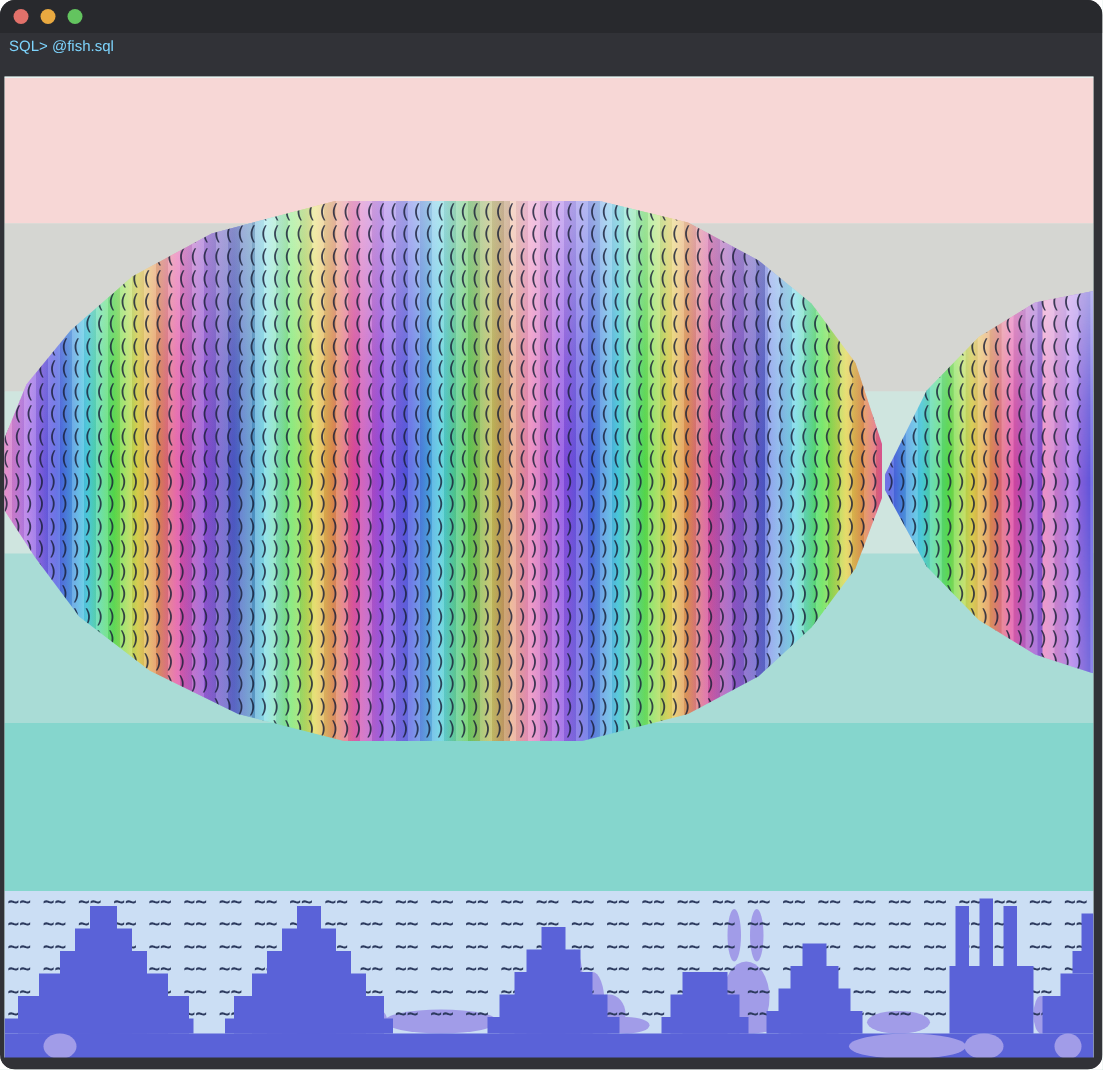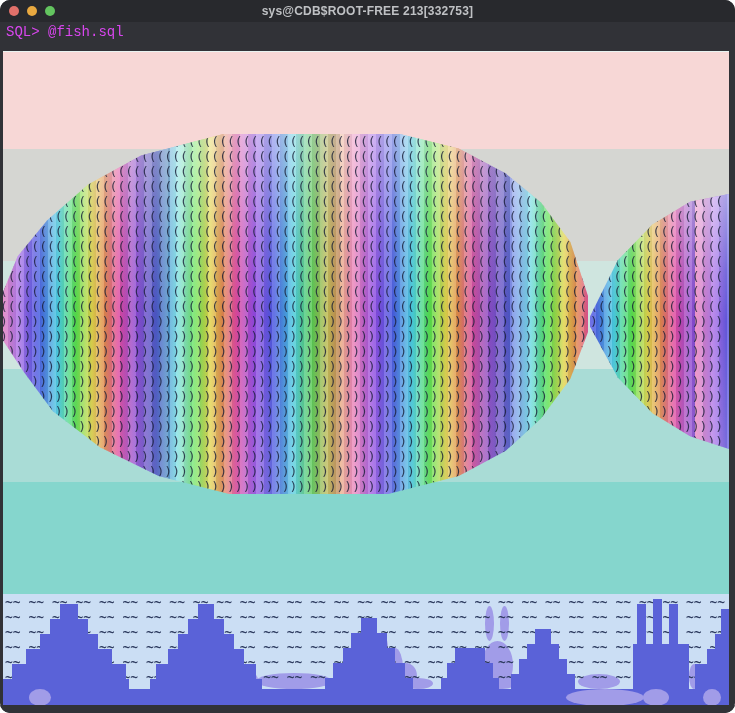--- a/index.html
+++ b/index.html
@@ -13,22 +13,22 @@
   .light{width:10px;height:10px;border-radius:50%;}
   .light.red{background:#e2716a;}
   .light.yellow{background:#e9a940;}
   .light.green{background:#63c45f;}
   .title{
     position:absolute;left:0;right:0;top:4px;text-align:center;
     color:#bfc1c4;font-size:12px;font-weight:bold;letter-spacing:.2px;
   }
   
   .promptline{
-    position:absolute;left:6px;top:24px;color:#d946ef;
-    font-family:Liberation Mono, monospace;font-size:14px;line-height:16px;white-space:pre;
+    position:absolute;left:6px;top:24px;color:#7dd3fc;
+    font-family:Liberation Sans, sans-serif;font-size:10px;line-height:16px;white-space:pre;
   }
   
   .art{
     position:absolute;left:3px;top:51px;width:726px;height:654px;overflow:hidden;
     border-top:1px solid rgba(255,255,255,.55);background:#cfe5df;
   }
   .stripe{position:absolute;left:0;width:100%;}
   .s-pink {top:0;   height:97px; background:#f7d7d6;}
   .s-gray {top:97px; height:112px;background:#d5d6d2;}
   .s-mint {top:209px;height:108px;background:#cfe5df;}
@@ -72,21 +72,20 @@
 </head>
 <body>
 
 <div class="window">
   <div class="titlebar">
     <div class="lights">
       <div class="light red"></div>
       <div class="light yellow"></div>
       <div class="light green"></div>
     </div>
-    <div class="title">sys@CDB$ROOT-FREE 213[332753]</div>
   </div>
 
   <div class="promptline">SQL&gt; @fish.sql</div>
 
   <div class="art">
     <div class="stripe s-pink"></div>
     <div class="stripe s-gray"></div>
     <div class="stripe s-mint"></div>
     <div class="stripe s-lite"></div>
     <div class="stripe s-teal"></div>

